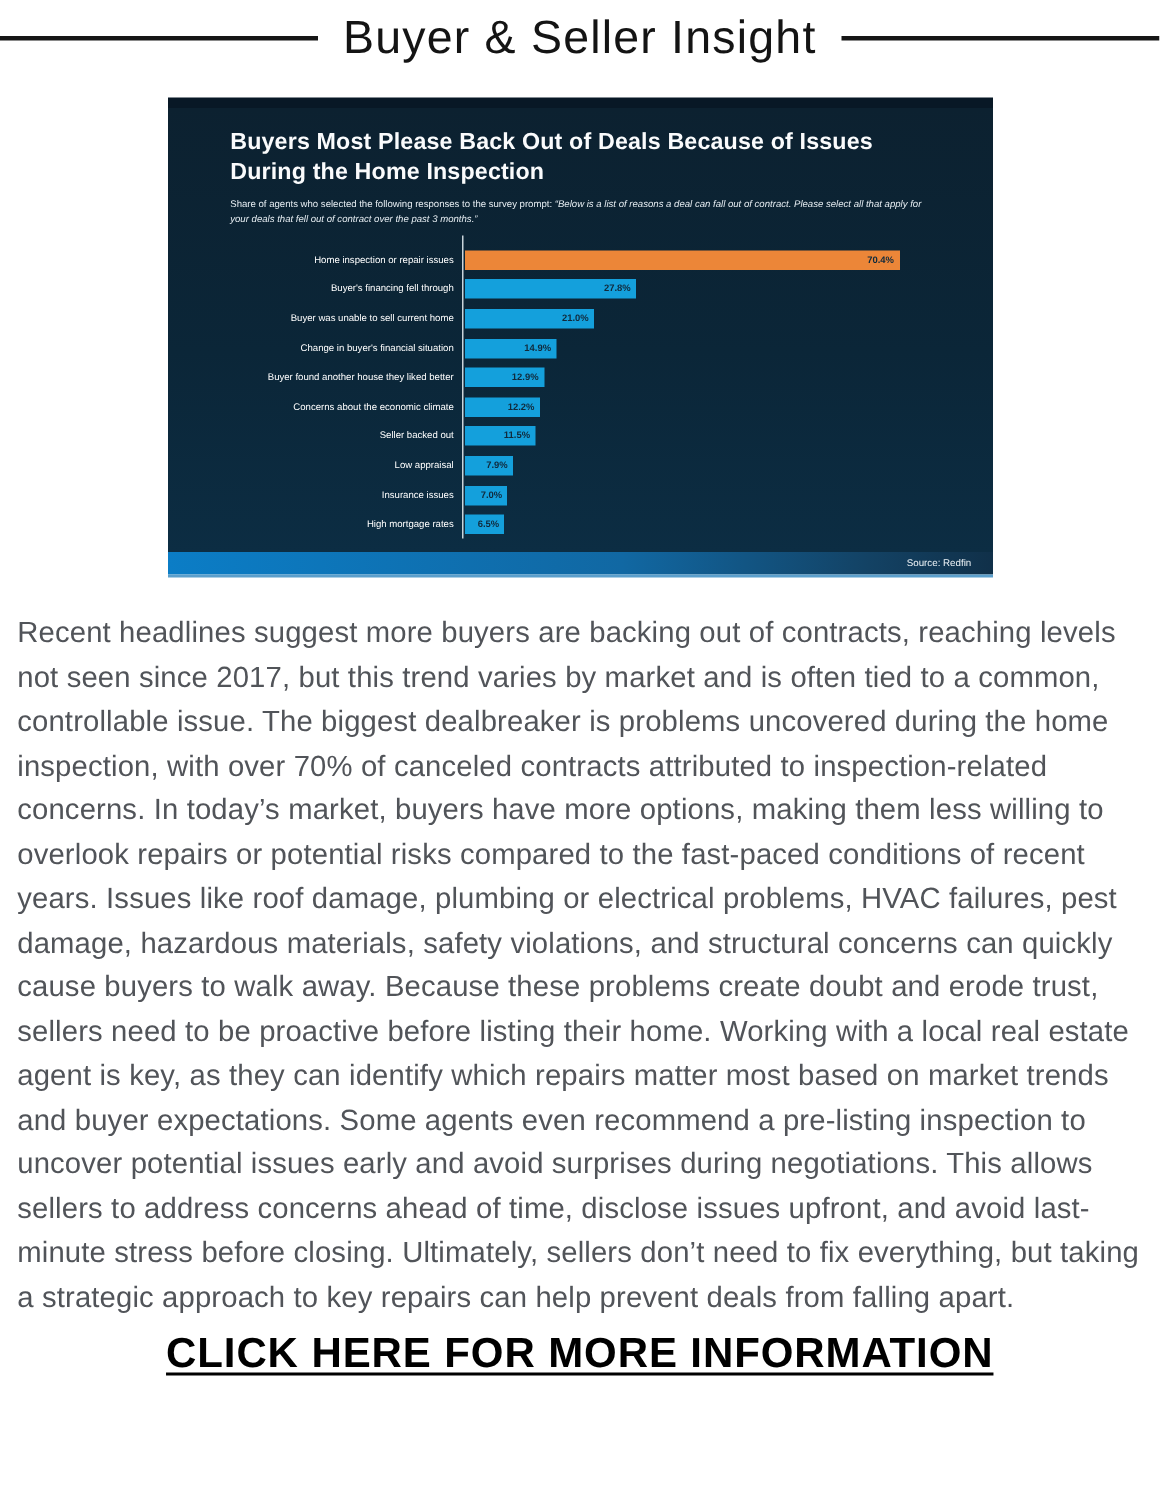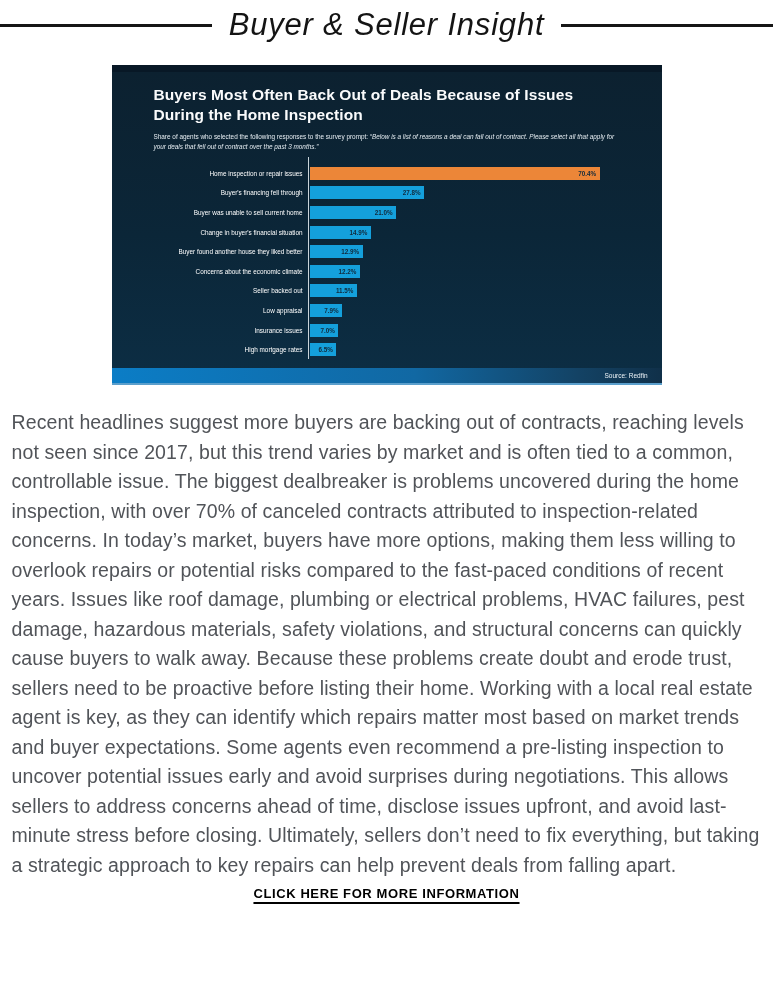--- a/index.html
+++ b/index.html
@@ -11,21 +11,20 @@
     font-family: "Liberation Sans", sans-serif;
     position: relative;
   }
 
   
   .masthead {
     display: flex;
     align-items: center;
     height: 46px;
     padding-top: 2px;
-    font-style: italic;
   }
   .masthead .rule {
     flex: 1;
     height: 3px;
     background: #161616;
   }
   .masthead h1 {
     margin: 0 17px;
     font-size: 31px;
     font-weight: 400;
@@ -134,21 +133,21 @@
     line-height: 29.5px;
     color: #515459;
     letter-spacing: 0.1px;
   }
 
   
   .cta {
     display: block;
     width: fit-content;
     margin: 6px auto 12px auto;
-    font-size: 13px;
+    font-size: 28px;
     font-weight: 700;
     letter-spacing: 0.6px;
     color: #000000;
     text-decoration: underline;
     text-decoration-thickness: 2px;
     text-underline-offset: 4px;
   }
 </style>
 </head>
 <body>
@@ -157,21 +156,21 @@
 
   <header class="masthead">
     <span class="rule"></span>
     <h1>Buyer &amp; Seller Insight</h1>
     <span class="rule"></span>
   </header>
 
   <figure class="chart" style="margin-left:auto;margin-right:auto;">
     <div class="chart-topstrip"></div>
     <div class="chart-inner">
-      <h2 class="chart-title">Buyers Most Often Back Out of Deals Because of Issues During the Home Inspection</h2>
+      <h2 class="chart-title">Buyers Most Please Back Out of Deals Because of Issues During the Home Inspection</h2>
       <p class="chart-subtitle"><span>Share of agents who selected the following responses to the survey prompt: </span><em>“Below is a list of reasons a deal can fall out of contract. Please select all that apply for your deals that fell out of contract over the past 3 months.”</em></p>
       <div class="chart-rows" id="chart-rows">
   <div class="bar-row">
     <span class="bar-label">Home inspection or repair issues</span>
     <span class="bar-track">
       <span class="bar" style="width: 290px; background: rgb(236, 134, 56);">
         <span class="bar-value" style="color: rgb(17, 42, 60);">70.4%</span>
       </span>
     </span>
   </div>

